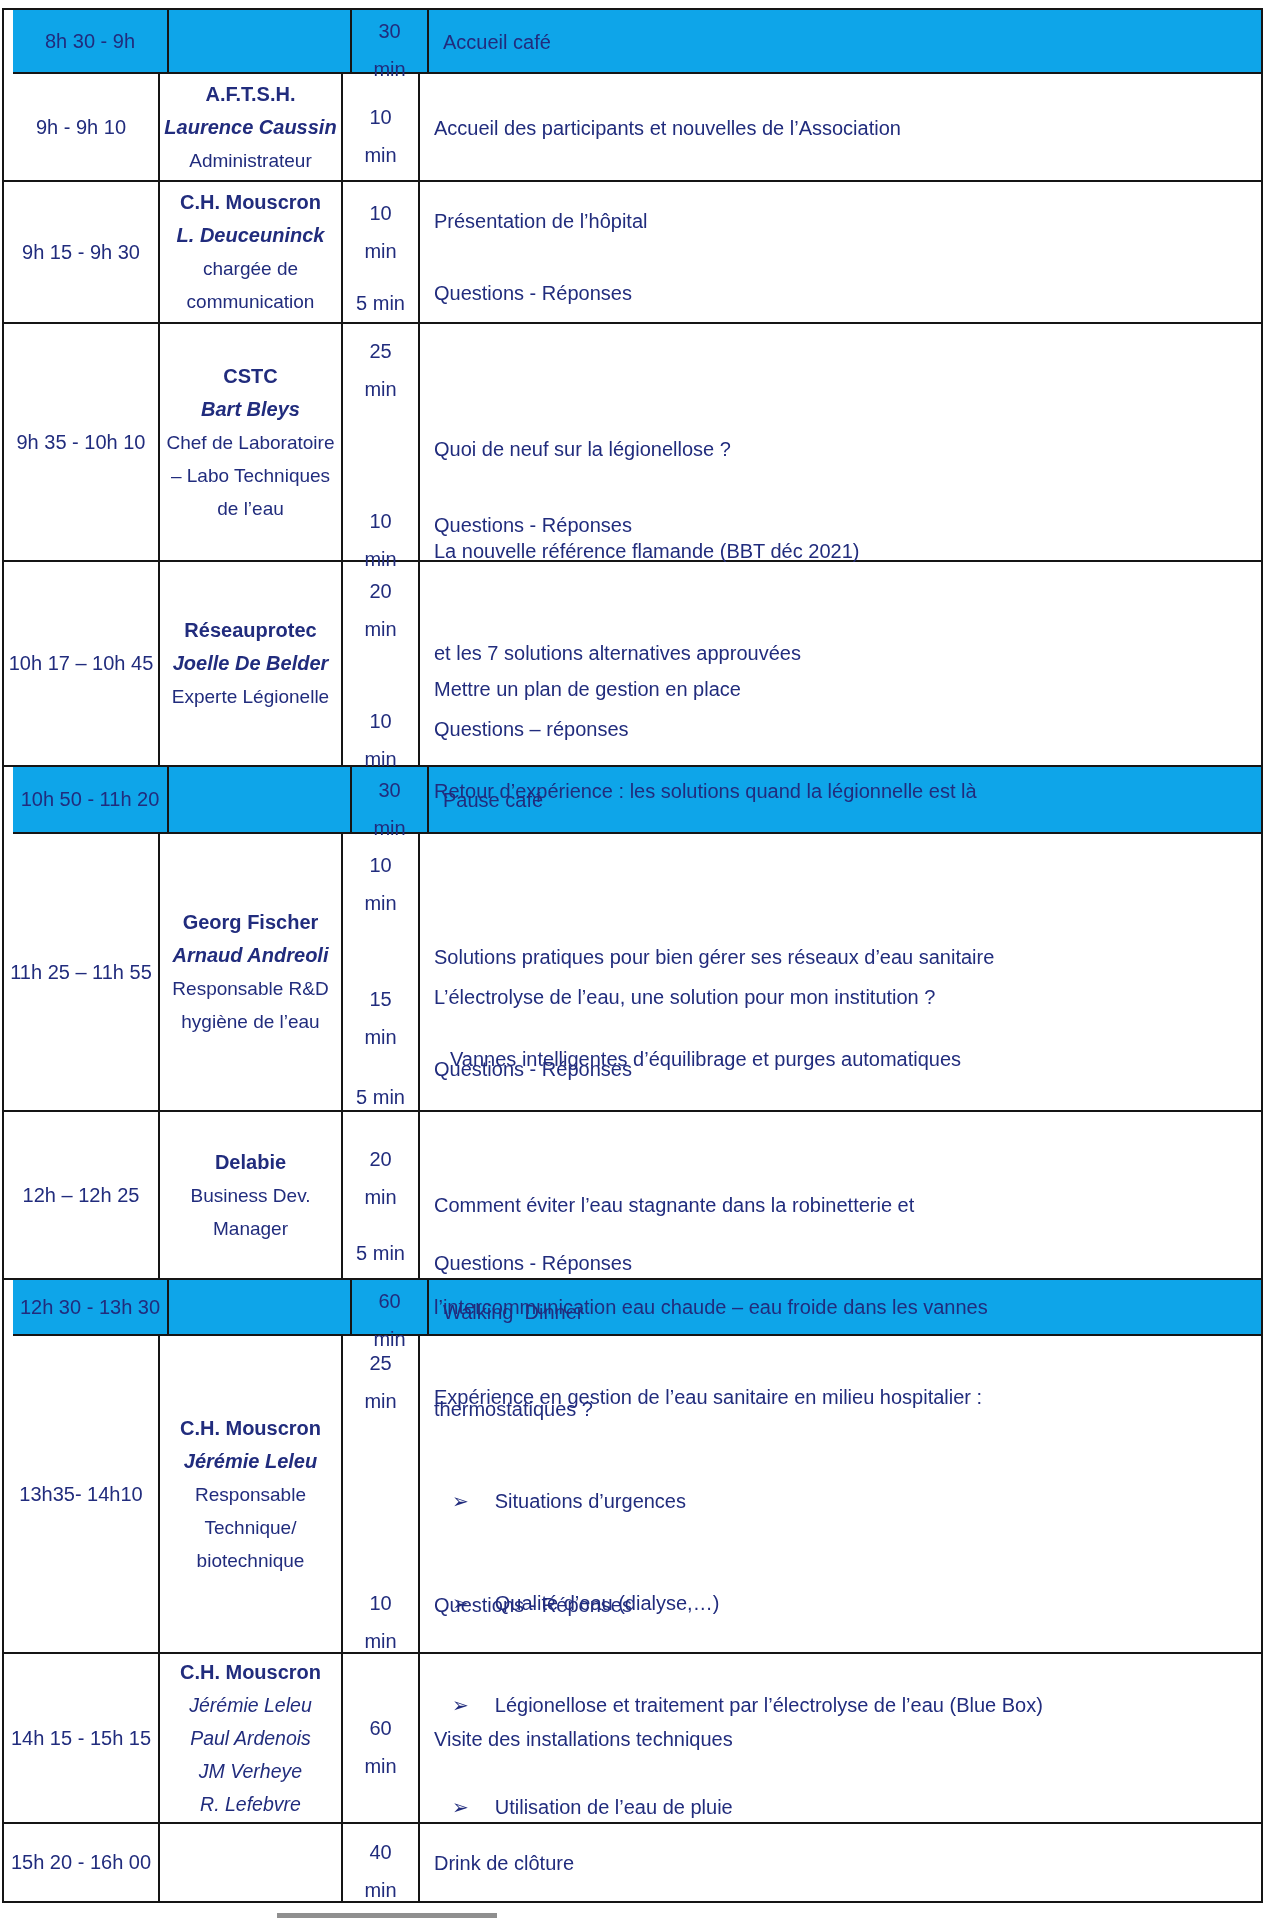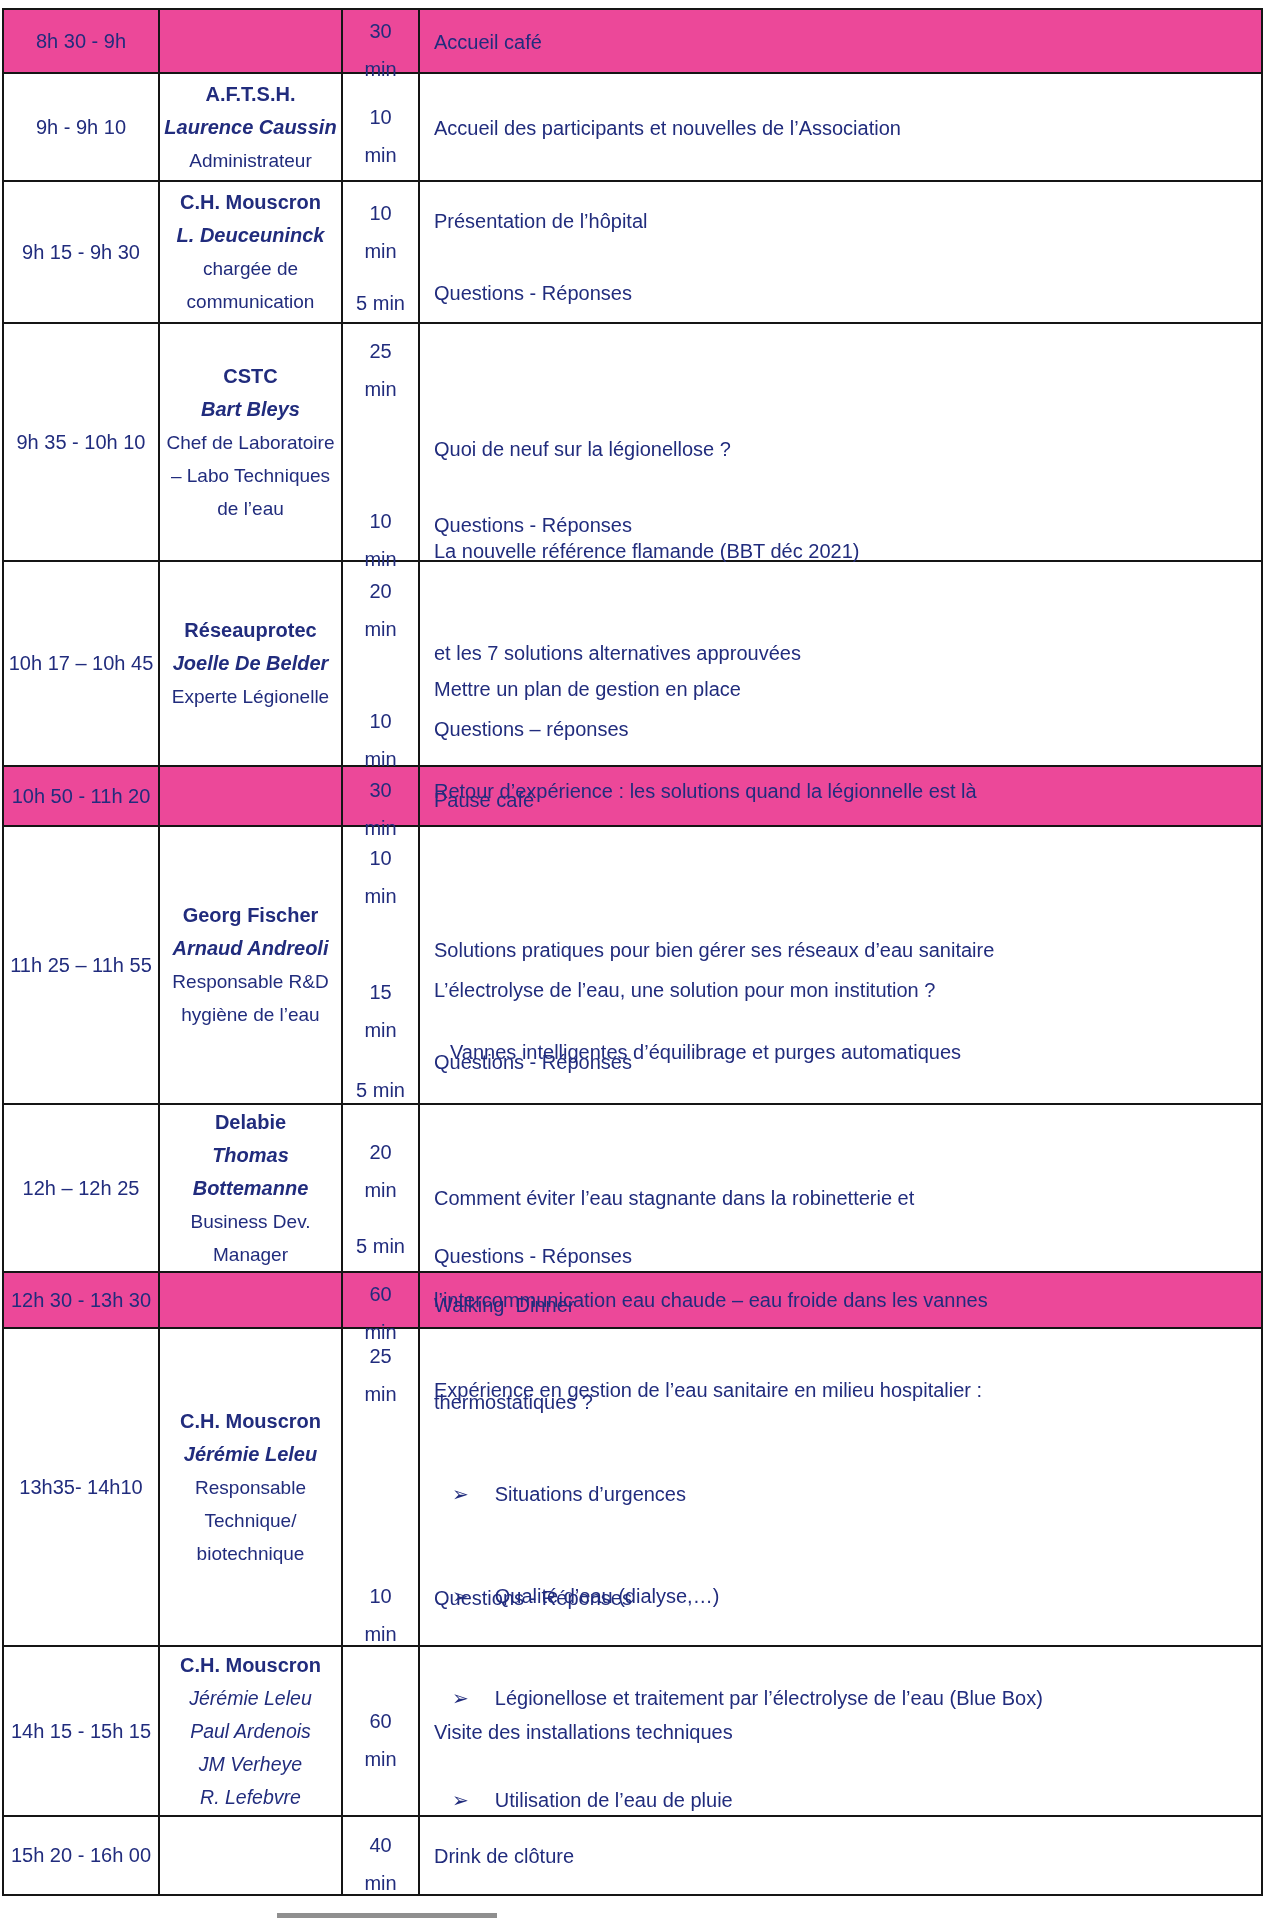--- a/index.html
+++ b/index.html
@@ -7,29 +7,29 @@
     width:1270px;height:1920px;background:#ffffff;position:relative;
     font-family:"Liberation Sans","DejaVu Sans",sans-serif;
     color:#212C7D;
   }
   .agenda{
     position:absolute;left:2px;top:8px;width:1261px;
     border:2px solid #151515;box-sizing:border-box;background:#ffffff;
   }
   .row{display:flex;box-sizing:border-box;border-bottom:2px solid #151515;background:#ffffff;}
   .row:last-child{border-bottom:none;}
-  .row.gray{background:#ec4899;}
+  .row.gray{background:#0ea5e9;margin-left:9px;}
   .cell{box-sizing:border-box;border-right:2px solid #151515;height:100%;position:relative;}
   .cell:last-child{border-right:none;padding-left:44px;}
   .c-time{width:156px;display:flex;align-items:center;justify-content:center;text-align:center;font-size:20px;}
   .c-speaker{width:183px;display:flex;flex-direction:column;align-items:center;justify-content:center;text-align:center;line-height:33px;font-size:19px;}
   .c-dur{width:77px;font-size:20px;}
   .c-desc{flex:1;font-size:20px;}
   .r0{height:64px;}.r1{height:108px;}.r2{height:142px;}.r3{height:238px;}
-  .r4{height:205px;}.r5{height:60px;align-items:flex-end;}.r6{height:278px;}.r7{height:168px;}
+  .r4{height:205px;}.r5{height:67px;align-items:flex-end;}.r6{height:278px;}.r7{height:168px;}
   .r8{height:56px;}.r9{height:318px;}.r10{height:170px;}.r11{height:77px;align-items:center;}
   .sp-b{font-weight:bold;font-size:20px;}
   .sp-bi{font-weight:bold;font-style:italic;font-size:20px;}
   .sp-i{font-style:italic;font-size:19.5px;}
   .sp-n{font-size:19px;}
   .sp-line{white-space:pre-wrap;max-width:181px;}
   .dur{position:absolute;left:0;width:100%;text-align:center;line-height:38px;white-space:pre-wrap;}
   .dur.stack{left:50%;transform:translateX(-50%);width:46px;}
   .blk{position:absolute;left:14px;right:8px;line-height:34px;white-space:pre-wrap;}
   .blk .ind{padding-left:16px;}
@@ -172,21 +172,20 @@
       <div class="blk" style="top:218px">Questions - Réponses</div>
     </div>
   </div>
 
   <div class="row r7">
     <div class="cell c-time">
         <span>12h – 12h 25</span>
       </div>
     <div class="cell c-speaker">
       <div class="sp-line sp-b">Delabie</div>
-      <div class="sp-line sp-bi">Thomas Bottemanne</div>
       <div class="sp-line sp-n">Business Dev. Manager</div>
     </div>
     <div class="cell c-dur">
       <div class="dur stack" style="top:28px">20 min</div>
       <div class="dur" style="top:122px">5 min</div>
     </div>
     <div class="cell c-desc">
       <div class="blk" style="top:8px">
         <div>Comment éviter l’eau stagnante dans la robinetterie et</div>
         <div>l’intercommunication eau chaude – eau froide dans les vannes</div>

